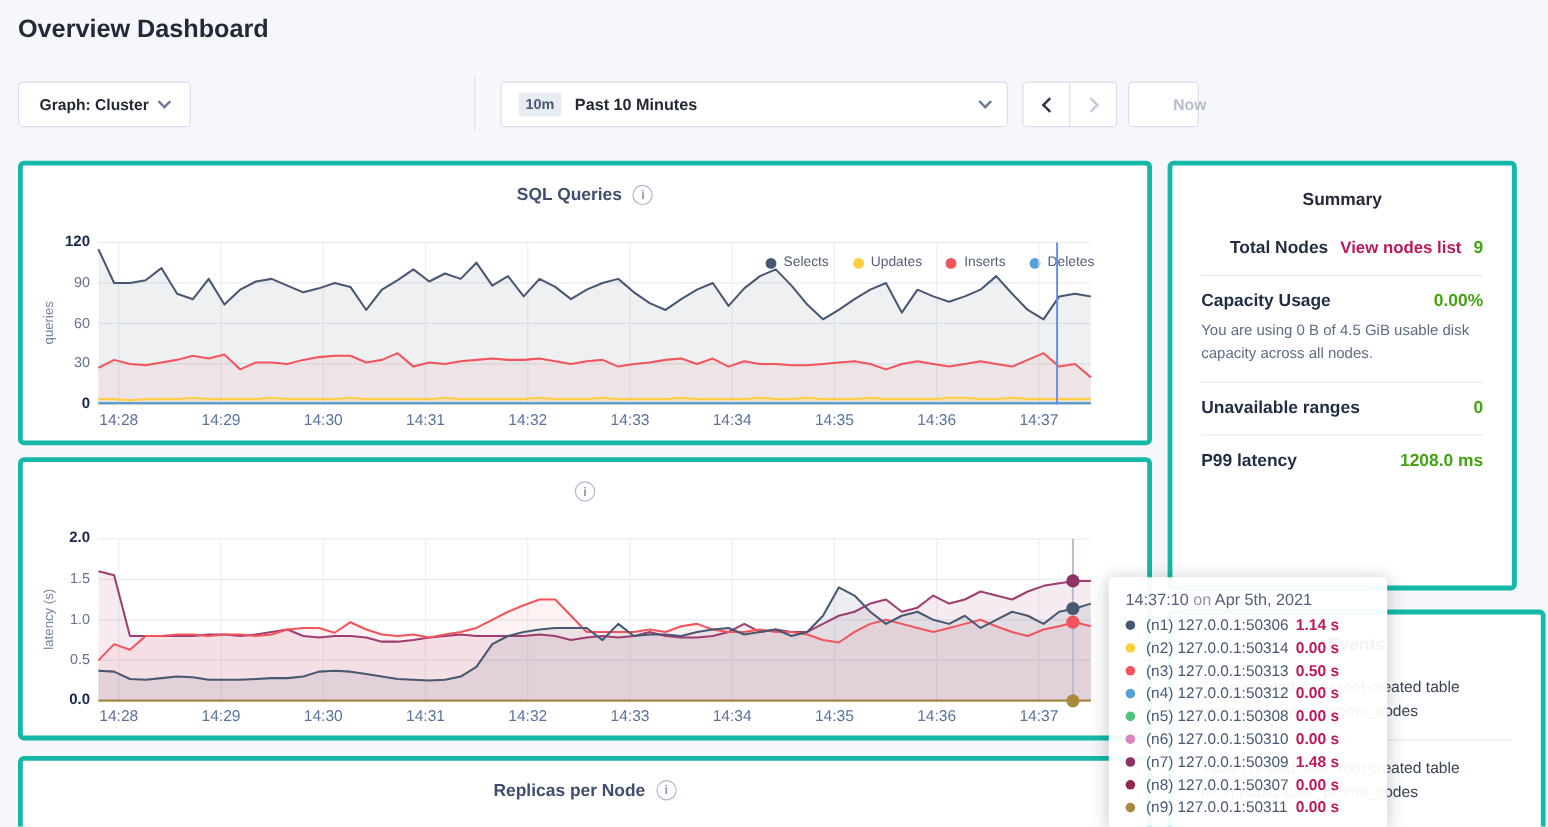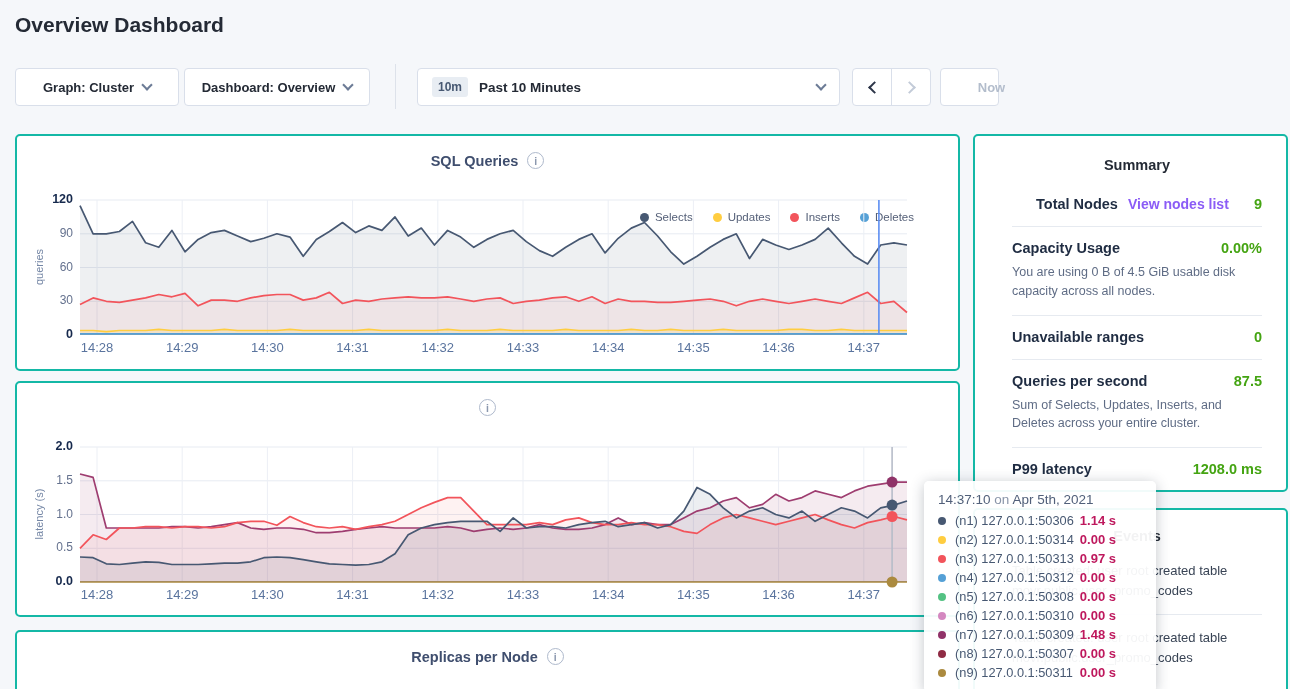--- a/index.html
+++ b/index.html
@@ -6,43 +6,43 @@
   html,body { background:#f5f7fa; }
   .page { position:relative; width:1290px; height:689px; overflow:hidden;
           background:#f5f7fa; font-family:"Liberation Sans", sans-serif; }
 
   .page-title { position:absolute; left:15px; top:13px; font-size:21px; font-weight:600; color:#242a35; }
 
   
   .btn { position:absolute; top:68px; height:38px; background:#fff; border:1px solid #d9dfea;
          border-radius:4px; display:flex; align-items:center; font-weight:700; color:#242a35;
          font-size:13px; cursor:pointer; }
-  .dd-graph { left:15px; width:164px; justify-content:center; gap:9px; }
+  .dd-graph { left:15px; width:144px; justify-content:center; gap:9px; }
   .dd-dash  { left:184px; width:186px; justify-content:center; gap:9px; }
   .toolbar-divider { position:absolute; left:395px; top:64px; width:1px; height:45px; background:#dde2ea; }
   .time-picker { left:417px; width:423px; padding:0 14px; gap:11px; }
   .time-badge { background:#e8edf3; border-radius:3px; padding:3px 6px; font-size:12px; color:#475872; font-weight:700; }
   .time-label { font-size:13.5px; }
   .time-picker .chev-down { margin-left:auto; }
   .chev-down { width:8px; height:8px; border-right:2px solid #6c7b96; border-bottom:2px solid #6c7b96;
                transform:rotate(45deg); margin-top:-4px; }
   .nav-group { position:absolute; left:852px; top:68px; width:79px; height:38px; border:1px solid #d9dfea;
                border-radius:4px; background:#fff; display:flex; overflow:hidden; }
   .nav-btn { flex:1; border:none; background:none; display:flex; align-items:center; justify-content:center; cursor:pointer; }
   .nav-btn.prev { border-right:1px solid #d9dfea; }
   .chev-left  { width:9px; height:9px; border-left:2.4px solid #2c3548; border-bottom:2.4px solid #2c3548; transform:rotate(45deg); margin-left:4px; }
   .chev-right { width:9px; height:9px; border-right:2.4px solid #c3cbd8; border-top:2.4px solid #c3cbd8; transform:rotate(45deg); margin-right:4px; }
   .btn-now { left:940px; width:59px; justify-content:center; color:#b3bdcc; cursor:default;padding-left:44px; }
 
   
-  .card { position:absolute; background:#fff; border:2px solid #14b8a6; border-radius:5px;padding-left:13px; }
+  .card { position:absolute; background:#fff; border:4px solid #14b8a6; border-radius:5px; }
   .card-sql      { left:15px;  top:134px; width:945px; height:237px; }
   .card-latency  { left:15px;  top:381px; width:945px; height:236px; }
   .card-replicas { left:15px;  top:630px; width:945px; height:130px; }
-  .card-summary  { left:973px; top:134px; width:315px; height:358px; }
+  .card-summary  { left:973px; top:134px; width:291px; height:358px; }
   .card-events   { left:973px; top:508px; width:315px; height:260px; z-index:1; }
 
   .chart-title { position:absolute; top:16px; left:0; right:0; display:flex; justify-content:center;
                  align-items:center; gap:9px; font-weight:700; font-size:14.5px; color:#3f4e6e; }
   .info-icon { width:17px; height:17px; border:1px solid #aeb9cc; border-radius:50%; display:flex;
                align-items:center; justify-content:center; font-size:10.5px; color:#8b98ae; font-weight:600; cursor:pointer; }
   .legend { position:absolute; top:45px; right:44px; display:flex; gap:20px;margin-top:30px; }
   .legend-item { display:flex; align-items:center; gap:6px; font-size:11.5px; color:#556078; cursor:pointer; }
   .legend-item .dot { width:9px; height:9px; border-radius:50%; }
 
@@ -56,21 +56,21 @@
   .x-ticks { position:absolute; left:63px; top:204px; width:827px; height:18px; }
   .x-ticks span { position:absolute; width:60px; text-align:center; font-size:13px; color:#5a749e; }
 
   
   .summary-title, .events-title { text-align:center; font-weight:700; font-size:14.5px; color:#242a35; padding:21px 0 10px; }
   .events-title { padding:18px 0 4px; }
   .s-row { margin:0 24px; padding:13px 0 14px; border-top:1px solid #e6eaf0; }
   .s-row:first-child { border-top:none;margin-left:48px; }
   .s-head { display:flex; align-items:baseline; }
   .s-label { font-weight:700; font-size:14.5px; color:#1f2c42; }
-  .s-link { color:#8b5cf6; font-weight:700; font-size:14px; margin-left:10px; cursor:pointer; text-decoration:none; }
+  .s-link { color:#be185d; font-weight:700; font-size:14px; margin-left:10px; cursor:pointer; text-decoration:none; }
   .s-value { margin-left:auto; color:#44a412; font-weight:700; font-size:14.5px; }
   .s-desc { margin-top:7px; font-size:12.5px; color:#5f6c85; line-height:1.5; }
 
   .event-item { margin:0 24px; padding:13px 0; border-top:1px solid #e6eaf0; font-size:13px; color:#394455; line-height:1.55; }
   .event-item:first-of-type { border-top:none; }
 
   
   .tooltip { position:absolute; left:924px; top:481px; width:232px; background:rgba(255,255,255,0.94);
              border-radius:5px; box-shadow:0 2px 14px rgba(40,50,70,0.28); padding:11px 14px 12px; z-index:20; }
   .tt-head { font-size:13.5px; color:#52607a; margin-bottom:6px; }
@@ -85,24 +85,20 @@
 
 <div class="page">
 
   <h1 class="page-title">Overview Dashboard</h1>
 
   <div class="btn dd-graph">
     <span>Graph: Cluster</span>
     <span class="chev-down"></span>
   </div>
 
-  <div class="btn dd-dash">
-    <span>Dashboard: Overview</span>
-    <span class="chev-down"></span>
-  </div>
 
   <div class="toolbar-divider"></div>
 
   <div class="btn time-picker">
     <span class="time-badge">10m</span>
     <span class="time-label">Past 10 Minutes</span>
     <span class="chev-down"></span>
   </div>
 
   <div class="nav-group">
@@ -258,27 +254,20 @@
           <div class="s-desc">You are using 0 B of 4.5 GiB usable disk capacity across all nodes.</div>
         </div>
         <div class="s-row">
           <div class="s-head">
             <span class="s-label">Unavailable ranges</span>
             <span class="s-value">0</span>
           </div>
         </div>
         <div class="s-row">
           <div class="s-head">
-            <span class="s-label">Queries per second</span>
-            <span class="s-value">87.5</span>
-          </div>
-          <div class="s-desc">Sum of Selects, Updates, Inserts, and Deletes across your entire cluster.</div>
-        </div>
-        <div class="s-row">
-          <div class="s-head">
             <span class="s-label">P99 latency</span>
             <span class="s-value">1208.0 ms</span>
           </div>
         </div>
       </div>
   </div>
 
   <div class="card card-events">
     <div class="events-title">Events</div>
     <div id="eventItems">
@@ -300,21 +289,21 @@
           <span class="tt-val">1.14 s</span>
         </div>
         <div class="tt-row">
           <span class="tt-dot" style="background: rgb(255, 205, 64);"></span>
           <span class="tt-label">(n2) 127.0.0.1:50314</span>
           <span class="tt-val">0.00 s</span>
         </div>
         <div class="tt-row">
           <span class="tt-dot" style="background: rgb(242, 84, 91);"></span>
           <span class="tt-label">(n3) 127.0.0.1:50313</span>
-          <span class="tt-val">0.97 s</span>
+          <span class="tt-val">0.50 s</span>
         </div>
         <div class="tt-row">
           <span class="tt-dot" style="background: rgb(85, 160, 214);"></span>
           <span class="tt-label">(n4) 127.0.0.1:50312</span>
           <span class="tt-val">0.00 s</span>
         </div>
         <div class="tt-row">
           <span class="tt-dot" style="background: rgb(84, 194, 131);"></span>
           <span class="tt-label">(n5) 127.0.0.1:50308</span>
           <span class="tt-val">0.00 s</span>

